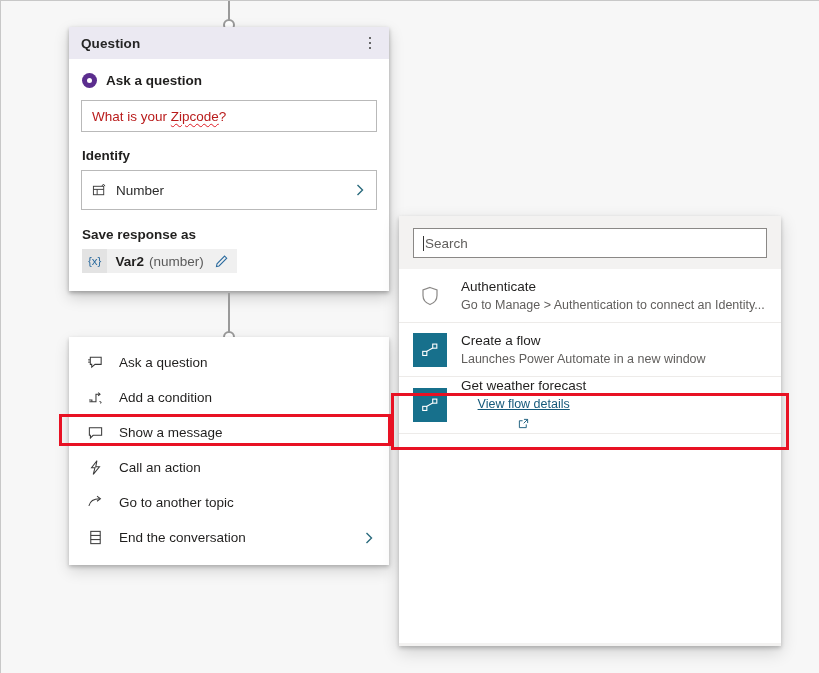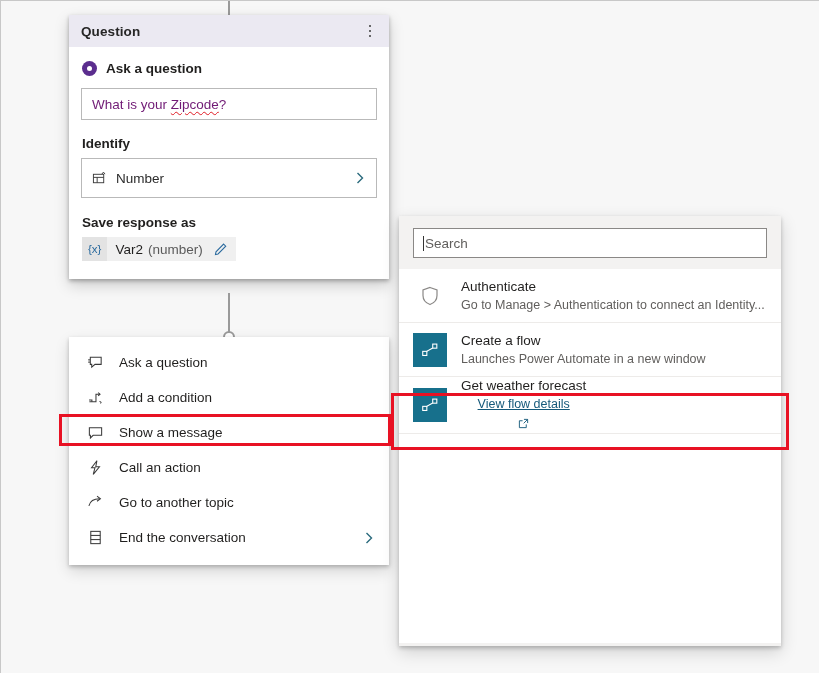--- a/index.html
+++ b/index.html
@@ -38,21 +38,21 @@
     border-radius: 50%;
     background: #ffffff;
     border: 2px solid #9a9a9a;
     box-sizing: border-box;
   }
 
   
   #question-card {
     position: absolute;
     left: 68px;
-    top: 14px;
+    top: 26px;
     width: 320px;
     background: #ffffff;
     box-shadow: 0 1.6px 4px rgba(0,0,0,0.28), 0 6px 14px rgba(0,0,0,0.18);
   }
   .card-header {
     height: 32px;
     background: #ebe9f2;
     display: flex;
     align-items: center;
     justify-content: space-between;
@@ -121,21 +121,21 @@
     border: 1px solid #b9b9b9;
     background: #ffffff;
     display: flex;
     align-items: center;
     padding: 0 10px;
     box-sizing: border-box;
     margin-bottom: 16px;
   }
   .field-text {
     font-size: 13.5px;
-    color: #701a75;
+    color: #b91c1c;
     position: relative;
   }
   .squiggle {
     text-decoration: underline;
     text-decoration-style: wavy;
     text-decoration-color: #e01b24;
     text-decoration-thickness: 1px;
     text-underline-offset: 2px;
   }
 
@@ -184,21 +184,21 @@
     font-size: 11.5px;
     height: 24px;
     display: flex;
     align-items: center;
     padding: 0 6px;
     font-family: "Liberation Sans", sans-serif;
   }
   .var-name {
     font-size: 13.5px;
     color: #201f1e;
-    font-weight: normal;
+    font-weight: bold;
     margin-left: 8px;
   }
   .var-type {
     font-size: 13.5px;
     color: #5a5a5a;
     margin-left: 5px;
   }
   .pencil {
     margin-left: 10px;
     display: flex;

